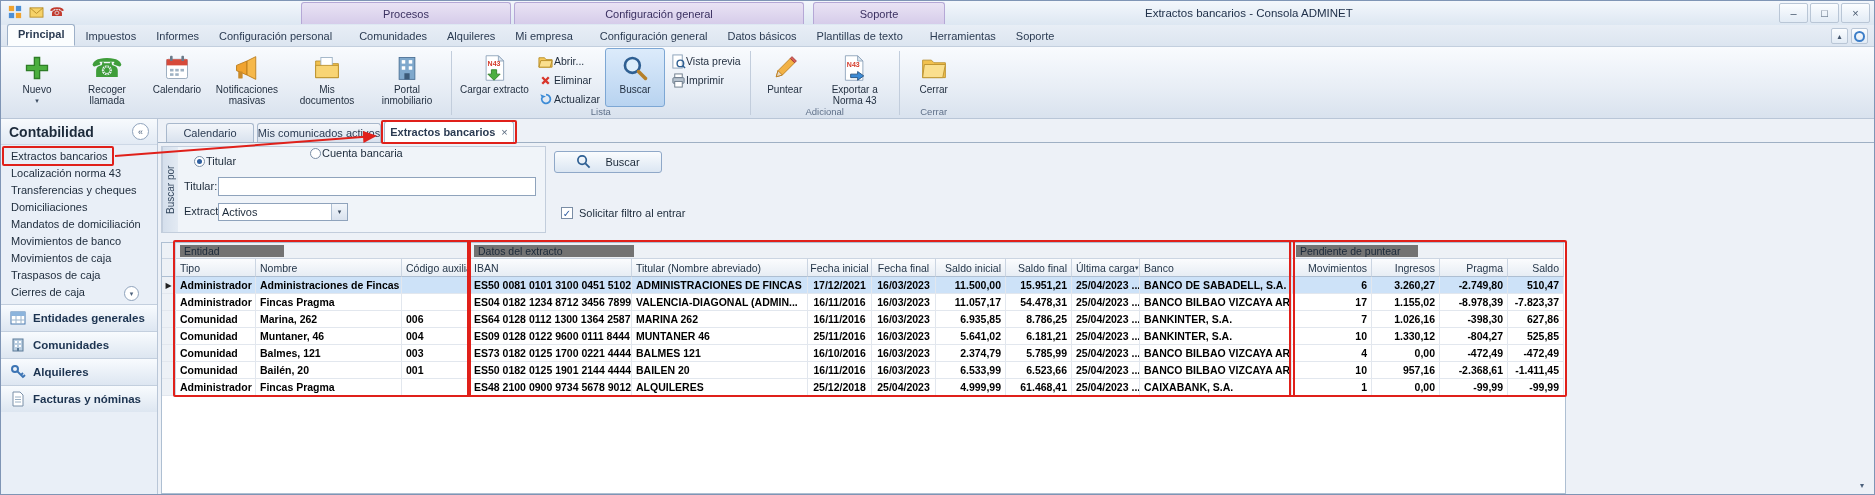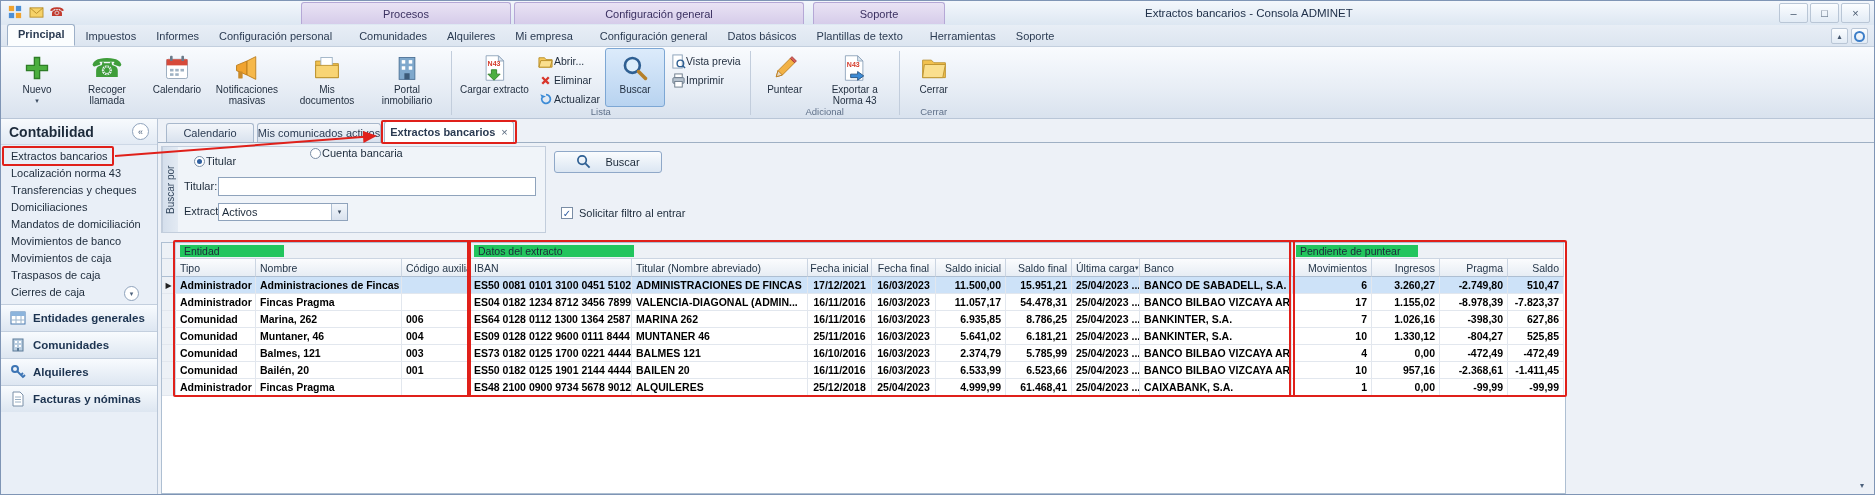--- a/index.html
+++ b/index.html
@@ -112,21 +112,21 @@
   .c{font-size:10.5px;display:flex;align-items:center;padding:0 4px;overflow:hidden;white-space:nowrap;
     border-right:1px solid #e2e7ee;border-bottom:1px solid #e2e7ee;box-sizing:border-box;color:#1c2a3a;}
   .c.r{justify-content:flex-end;}
   .c.ct{justify-content:center;}
   .h{background:linear-gradient(#fbfcfe,#e7edf4);border-right:1px solid #cbd5e2;border-bottom:1px solid #aebfd2;color:#253649;}
   .grp{background:#edf1f6;border-right:1px solid #cbd5e2;border-bottom:1px solid #cbd5e2;}
   .gut{background:#edf1f6;border-right:1px solid #cbd5e2;padding:0;}
   .d{font-weight:bold;color:#000;}
   .sel{background:#cde2f8;}
   .selgut{font-size:8px;justify-content:center;color:#222;}
-  .hl{background:#22c55e;padding:0 4px;display:inline-block;}
+  .hl{background:#737373;padding:0 4px;display:inline-block;}
   .hl0{min-width:96px;} .hl1{min-width:152px;} .hl2{min-width:114px;}
   .sort{margin-left:auto;font-size:7px;color:#3c4c60;}
 
   
   .anno{position:absolute;border:2px solid #e0201a;border-radius:2px;z-index:40;pointer-events:none;box-sizing:border-box;}
   .anno-arrow{position:absolute;left:0;top:0;z-index:41;pointer-events:none;}
 </style>
 </head>
 <body>
 

